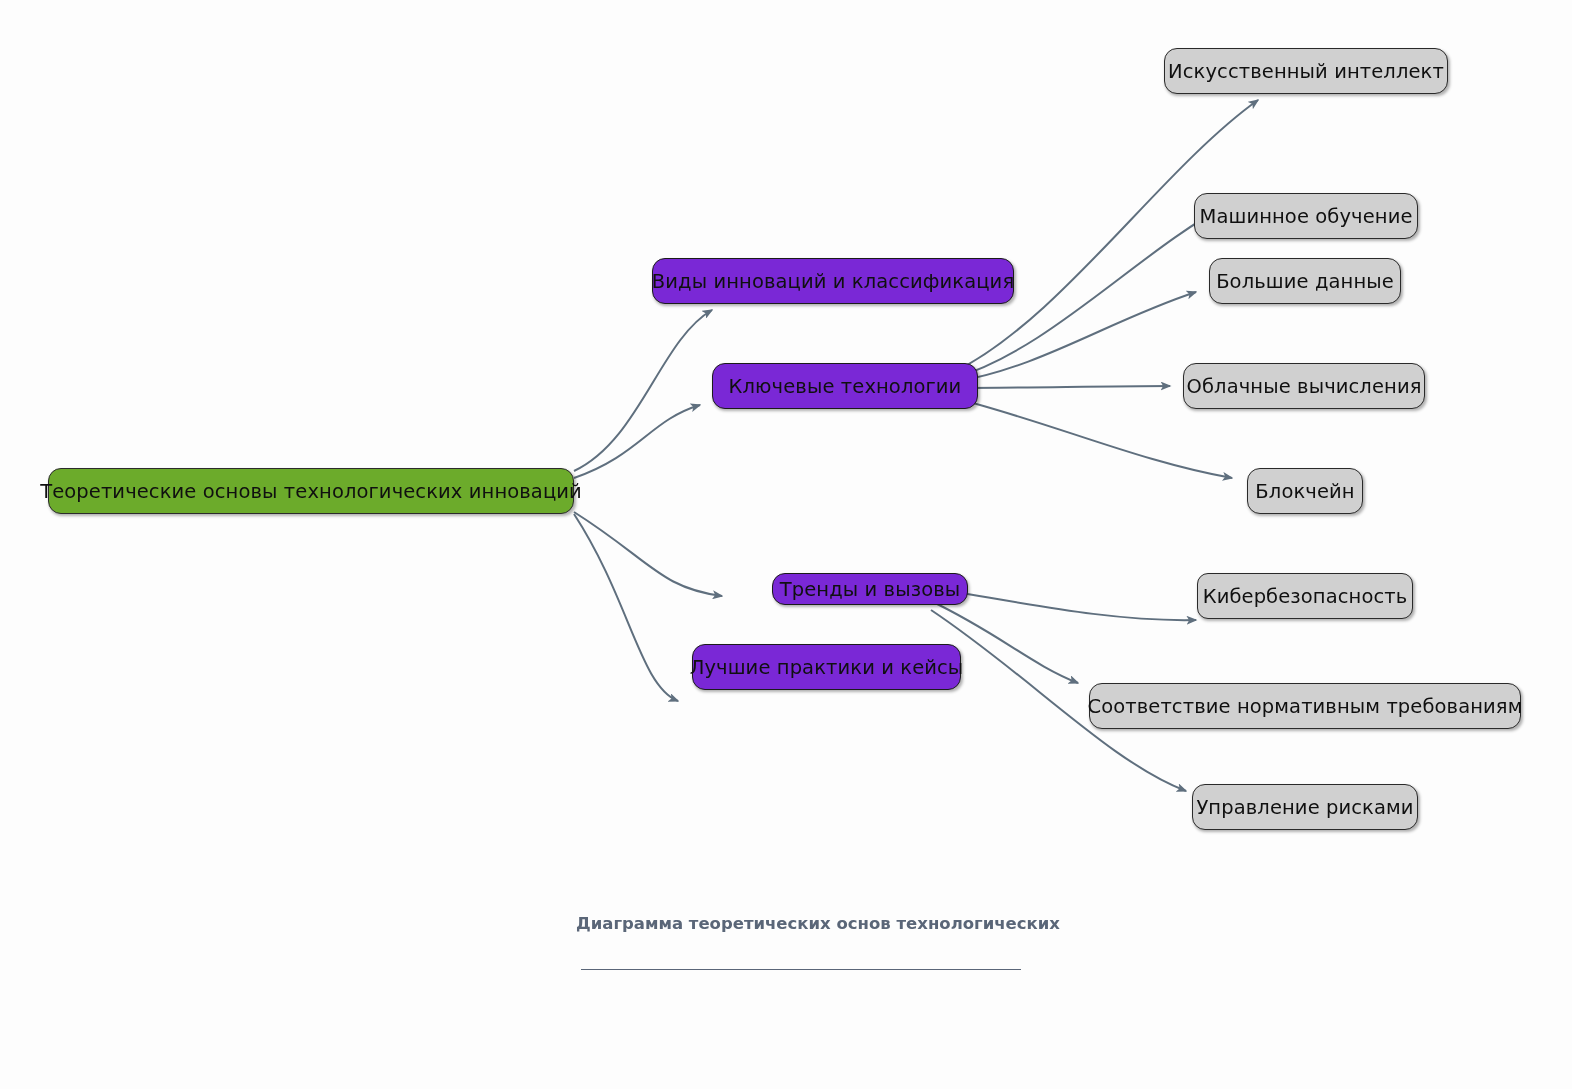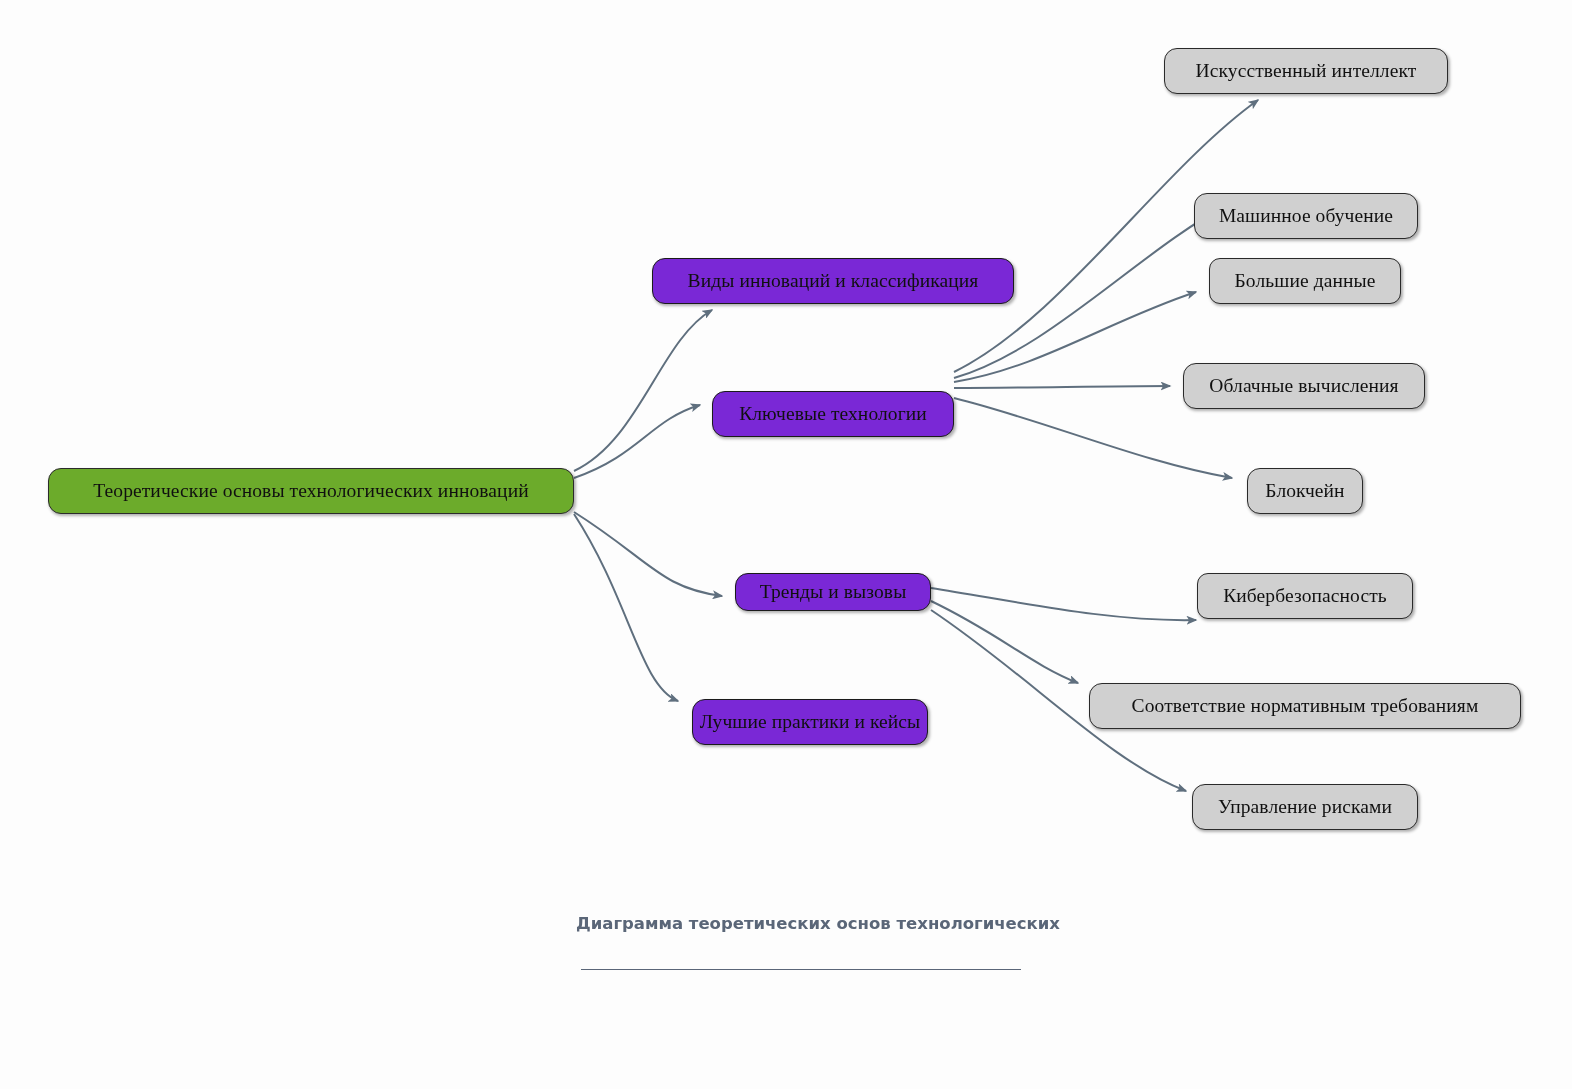--- a/index.html
+++ b/index.html
@@ -35,21 +35,20 @@
     align-items: center;
     justify-content: center;
     border: 1.6px solid #1b1b1b;
     border-radius: 13px;
     color: #101010;
     font-size: 19.5px;
     letter-spacing: 0.1px;
     white-space: nowrap;
     box-shadow: 1.5px 2px 3px rgba(0,0,0,0.30);
     z-index: 5;
-    font-family: Liberation Serif, serif;
   }
   .node-root {
     background: #6cab2b;
     border-color: #2b2b2b;
   }
   .node-branch {
     background: #7a28d6;
     border-color: #1b1b1b;
   }
   .node-leaf {
@@ -112,36 +111,36 @@
       </g>
   </svg>
 
   <div id="nodes">
       <div class="node node-root" style="left: 48px; top: 468px; width: 526px; height: 46px;">
         <span>Теоретические основы технологических инноваций</span>
       </div>
       <div class="node node-branch" style="left: 652px; top: 258px; width: 362px; height: 46px;">
         <span>Виды инноваций и классификация</span>
       </div>
-      <div class="node node-branch" style="left: 712px; top: 363px; width: 242px; height: 46px; margin-top: 28px;">
+      <div class="node node-branch" style="left: 712px; top: 363px; width: 266px; height: 46px;">
         <span>Ключевые технологии</span>
       </div>
-      <div class="node node-branch" style="left: 735px; top: 573px; width: 196px; height: 38px;">
+      <div class="node node-branch" style="left: 772px; top: 573px; width: 196px; height: 32px;">
         <span>Тренды и вызовы</span>
       </div>
-      <div class="node node-branch" style="left: 692px; top: 699px; width: 236px; height: 46px;">
+      <div class="node node-branch" style="left: 692px; top: 644px; width: 269px; height: 46px;">
         <span>Лучшие практики и кейсы</span>
       </div>
       <div class="node node-leaf" style="left: 1164px; top: 48px; width: 284px; height: 46px;">
         <span>Искусственный интеллект</span>
       </div>
       <div class="node node-leaf" style="left: 1194px; top: 153px; width: 224px; height: 46px; margin-top: 40px;">
         <span>Машинное обучение</span>
       </div>
-      <div class="node node-leaf" style="left: 1209px; top: 258px; width: 192px; height: 46px; border-radius: 11px;">
+      <div class="node node-leaf" style="left: 1209px; top: 258px; width: 192px; height: 46px;">
         <span>Большие данные</span>
       </div>
       <div class="node node-leaf" style="left: 1183px; top: 363px; width: 242px; height: 46px;">
         <span>Облачные вычисления</span>
       </div>
       <div class="node node-leaf" style="left: 1247px; top: 468px; width: 116px; height: 46px;">
         <span>Блокчейн</span>
       </div>
       <div class="node node-leaf" style="left: 1197px; top: 573px; width: 216px; height: 46px; border-radius: 11px;">
         <span>Кибербезопасность</span>

